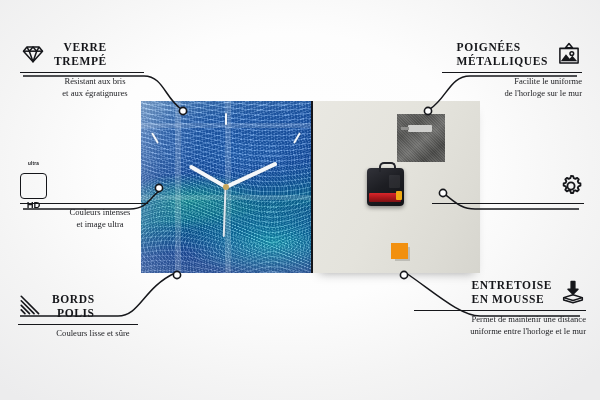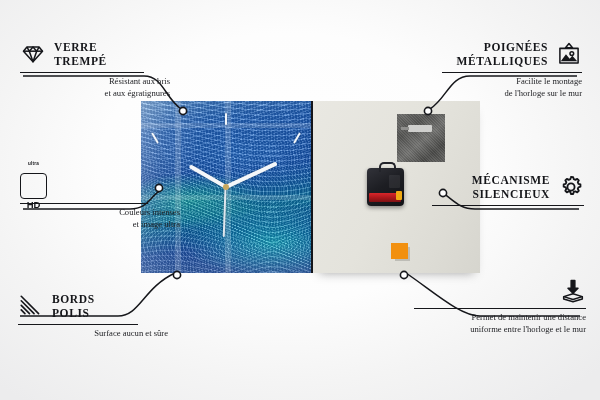--- a/index.html
+++ b/index.html
@@ -215,36 +215,36 @@
   .title {
     font-family: "Liberation Serif", serif;
     font-weight: bold;
     font-size: 11.5px;
     letter-spacing: 0.6px;
     color: #15161a;
     line-height: 1.22;
     text-transform: uppercase;
     white-space: pre-line;
   }
-  .callout.left .title { text-align: left; }
-  .callout.right .title { text-align: right; }
+  .callout.left .title { text-align: right; }
+  .callout.right .title { }
   .rule {
     height: 1px;
     background: #16171b;
     margin-top: 4px;
   }
   .desc {
     font-family: "Liberation Serif", serif;
     font-size: 8.6px;
     color: #1c1d21;
     line-height: 1.34;
     margin-top: 3px;
     white-space: pre-line;
   }
-  .callout.left .desc { text-align: right; }
+  .callout.left .desc { text-align: center; }
   .callout.right .desc { text-align: right; }
 
   .icon { width: 26px; height: 26px; flex: 0 0 26px; color: #15161a; }
   .icon svg { display: block; width: 26px; height: 26px; }
 
   .hd-badge {
     width: 25px; height: 24px;
     border: 1.6px solid #15161a;
     border-radius: 4px;
     display: flex;
@@ -379,57 +379,57 @@
           <path d="M3 3 L19 19"></path>
           <path d="M3 7.2 L14.8 19"></path>
           <path d="M3 11.4 L10.6 19"></path>
           <path d="M3 15.6 L6.4 19"></path>
         </svg>
       </span>
       <span class="title">BORDS
 POLIS</span>
     </div>
     <div class="rule" style="width:120px;"></div>
-    <div class="desc">Surface aucun et sûre</div>
+    <div class="desc">Couleurs lisse et sûre</div>
   </div>
 
   <div class="callout right" style="right:18px; top:40px; width:164px;">
     <div class="head">
       <span class="title">POIGNÉES
 MÉTALLIQUES</span>
       <span class="icon">
         <svg viewBox="0 0 24 24" fill="none" stroke="#15161a" stroke-width="1.4" stroke-linejoin="round">
           <path d="M12 2.4 L15.2 6.2 H8.8 Z"></path>
           <rect x="3.6" y="6.8" width="16.8" height="13.4"></rect>
           <circle cx="14.6" cy="11.6" r="1.7"></circle>
           <path d="M4.4 18.6 L9.2 12.2 L12.6 16.4 L15.1 13.6 L19.6 18.6 Z" fill="#15161a" stroke="none"></path>
         </svg>
       </span>
     </div>
     <div class="rule" style="width:140px; margin-left:auto;"></div>
-    <div class="desc">Facilite le montage
+    <div class="desc">Facilite le uniforme
 de l'horloge sur le mur</div>
   </div>
 
   <div class="callout right" style="right:16px; top:173px; width:172px;">
     <div class="head">
-      <span class="title">MÉCANISME
-SILENCIEUX</span>
       <span class="icon">
         <svg viewBox="0 0 24 24" fill="none" stroke="#15161a" stroke-width="1.7" stroke-linejoin="round">
           <path d="M12 2.6 l2.0 0.35 0.55 1.85 1.5 0.62 1.7-0.95 1.45 1.45 -0.95 1.7 0.62 1.5 1.85 0.55 0 2.05 -1.85 0.55 -0.62 1.5 0.95 1.7 -1.45 1.45 -1.7-0.95 -1.5 0.62 -0.55 1.85 -2.05 0 -0.55-1.85 -1.5-0.62 -1.7 0.95 -1.45-1.45 0.95-1.7 -0.62-1.5 -1.85-0.55 0-2.05 1.85-0.55 0.62-1.5 -0.95-1.7 1.45-1.45 1.7 0.95 1.5-0.62 0.55-1.85 Z"></path>
           <circle cx="12" cy="12" r="3.3"></circle>
         </svg>
       </span>
     </div>
     <div class="rule" style="width:152px; margin-left:auto;"></div>
   </div>
 
   <div class="callout right" style="right:14px; top:278px; width:190px;">
     <div class="head">
+      <span class="title">ENTRETOISE
+EN MOUSSE</span>
       <span class="icon">
         <svg viewBox="0 0 24 24" fill="none" stroke="#15161a" stroke-width="1.4" stroke-linejoin="round">
           <path d="M10.3 2.4 H13.7 V9.4 H16.6 L12 14.0 L7.4 9.4 H10.3 Z" fill="#15161a"></path>
           <path d="M12 14.6 L20.6 17.2 L12 19.8 L3.4 17.2 Z"></path>
           <path d="M3.4 17.2 V19.4 L12 22.0 L20.6 19.4 V17.2"></path>
         </svg>
       </span>
     </div>
     <div class="rule" style="width:172px; margin-left:auto;"></div>
     <div class="desc">Permet de maintenir une distance

